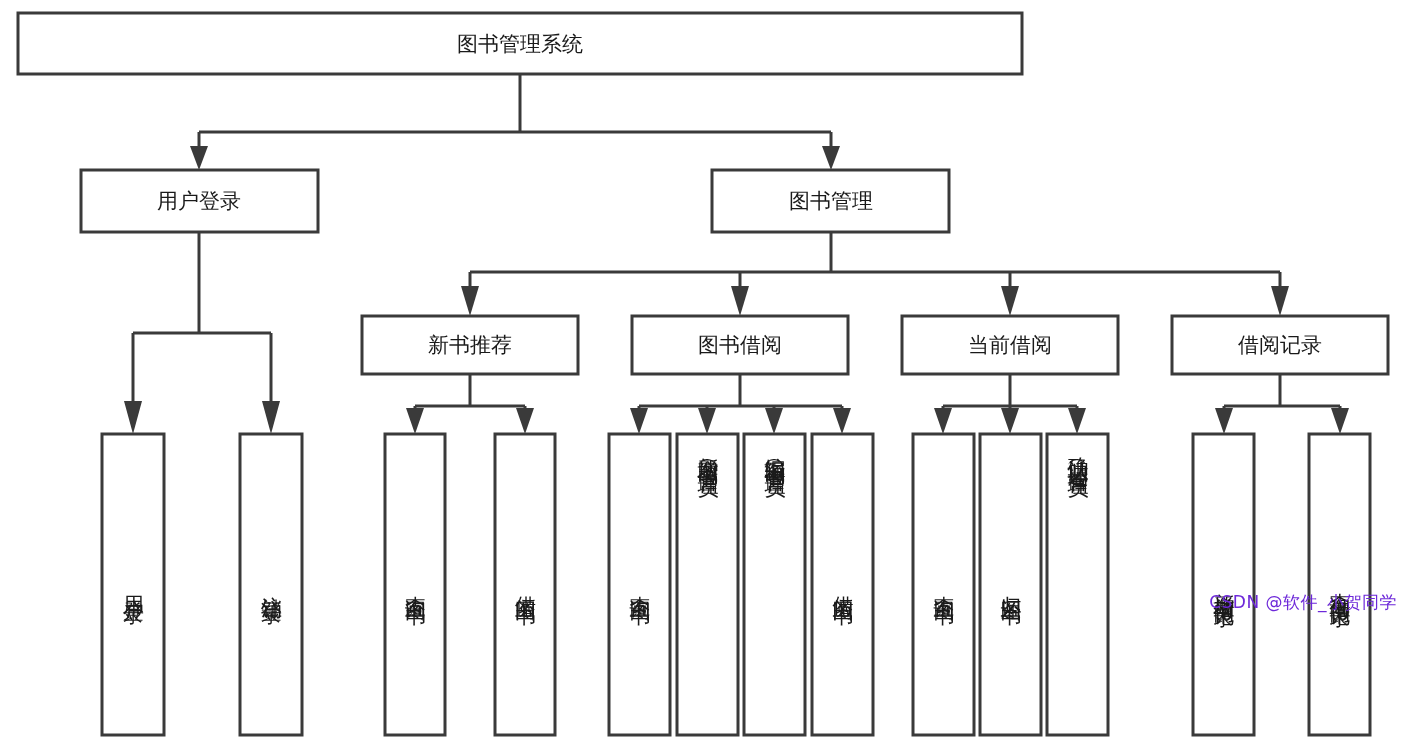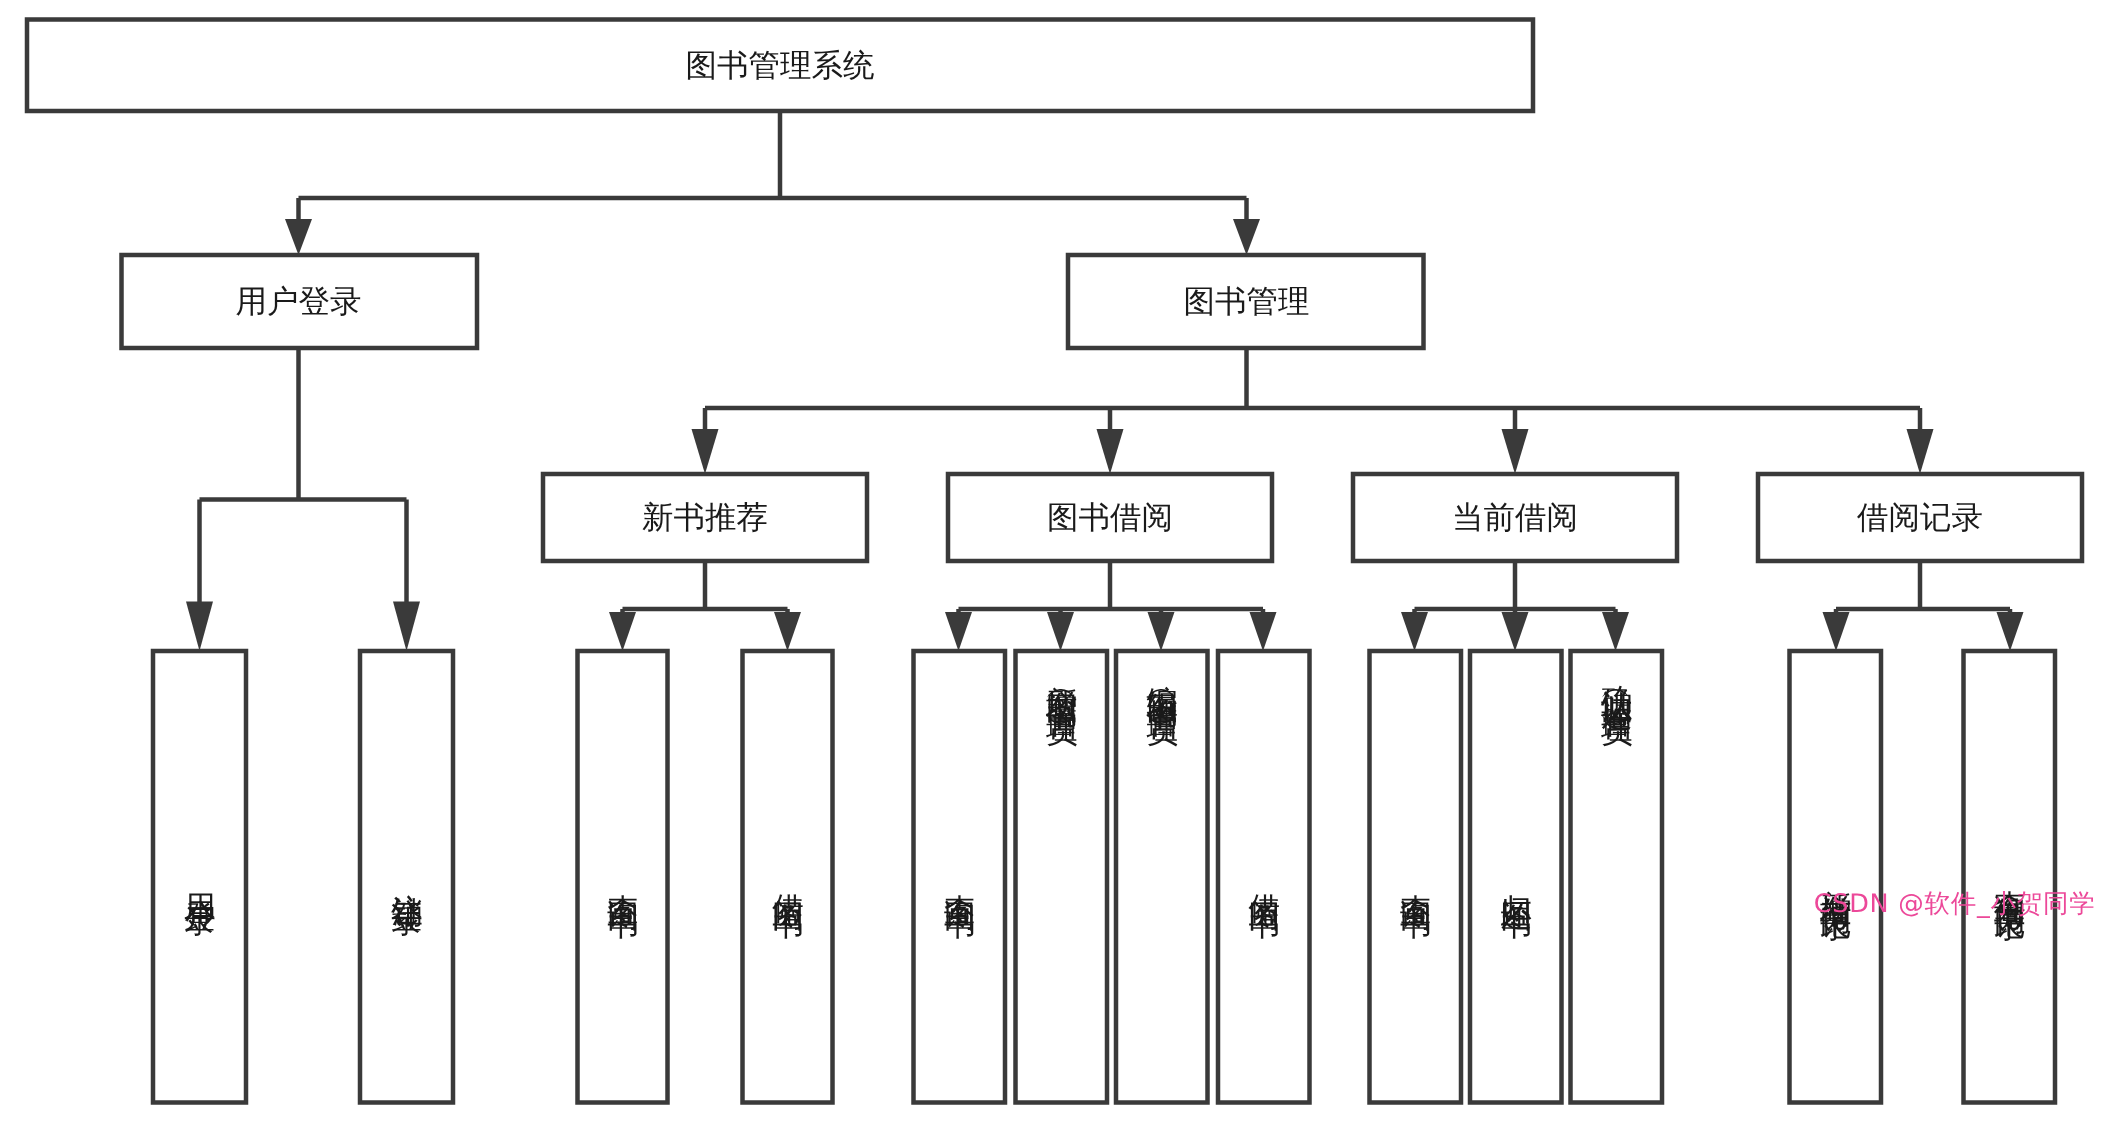--- a/index.html
+++ b/index.html
@@ -69,21 +69,21 @@
     color: #1a1a1a;
     white-space: nowrap;
     text-align: center;
   }
   .watermark {
     position: absolute;
     right: 8px;
     bottom: 4px;
     font-family: "DejaVu Sans", "Liberation Sans", sans-serif;
     font-size: 17px;
-    color: #ec4899;
+    color: #6d28d9;
     letter-spacing: 0.5px;
     white-space: nowrap;
   }
 </style>
 </head>
 <body>
 
 <div id="diagram-root">
 
   <svg class="diagram" viewBox="0 0 1405 747" xmlns="http://www.w3.org/2000/svg">

